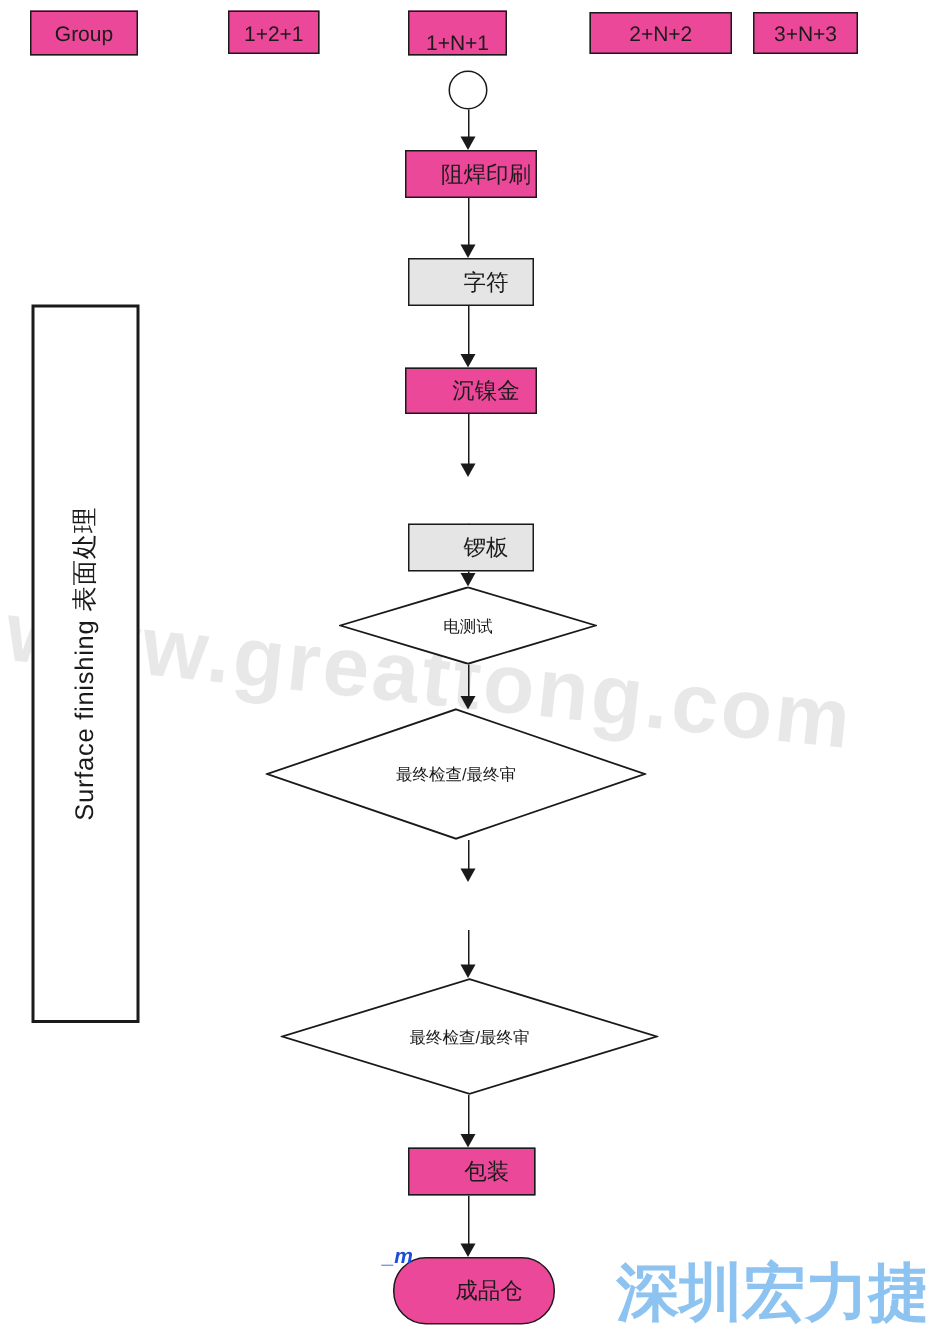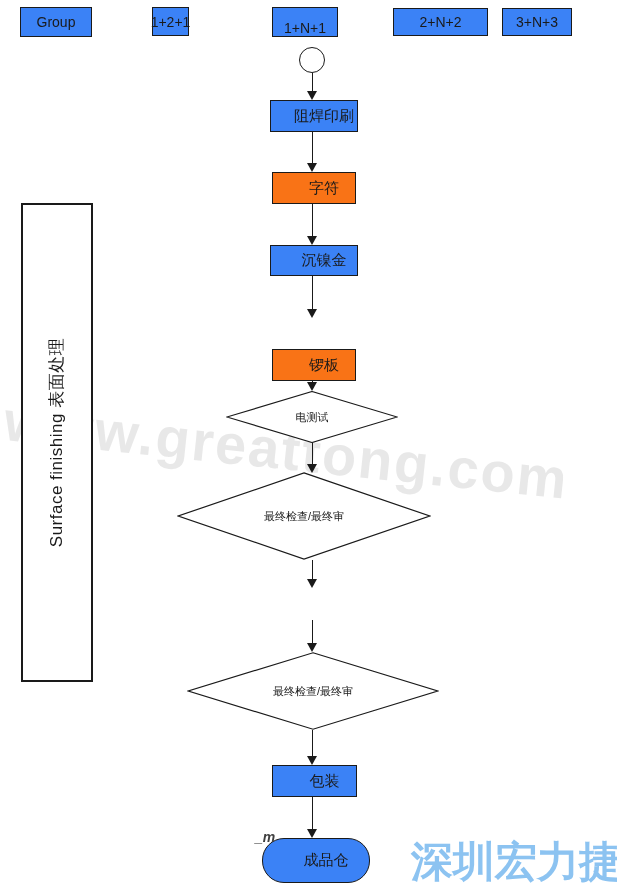--- a/index.html
+++ b/index.html
@@ -1,21 +1,21 @@
 <!DOCTYPE html>
 <html><head>
 <meta charset="utf-8">
 <style>
   html,body{margin:0;padding:0;background:#fff;}
   .canvas{position:relative;width:617px;height:891px;background:#ffffff;overflow:hidden;
           font-family:"Liberation Sans","DejaVu Sans",sans-serif;color:#1a1a1a;}
-  .box{position:absolute;background:#3b82f6;border:1px solid #1a1a1a;box-sizing:border-box;
+  .box{position:absolute;background:#ec4899;border:1px solid #1a1a1a;box-sizing:border-box;
        display:flex;align-items:center;justify-content:center;font-size:14px;z-index:2;}
   .flowlabel{font-size:15px;padding-left:20px;}
-  .green{background:#f97316;}
+  .green{background:#e5e5e5;}
   .circle{position:absolute;width:26px;height:26px;border:1.5px solid #1a1a1a;border-radius:50%;
           background:#fff;box-sizing:border-box;z-index:2;}
   .diamond{position:absolute;z-index:2;}
   .diamond svg{position:absolute;left:0;top:0;width:100%;height:100%;display:block;}
   .dlabel{position:absolute;left:0;top:0;right:0;bottom:0;display:flex;align-items:center;
           justify-content:center;font-size:11px;}
   .arrow{position:absolute;width:10px;z-index:1;}
   .arrow::before{content:"";position:absolute;left:50%;top:0;bottom:6px;width:1px;
                  margin-left:-0.5px;background:#1a1a1a;}
   .arrow::after{content:"";position:absolute;left:50%;bottom:0;margin-left:-5px;width:0;height:0;
@@ -25,33 +25,33 @@
            border:2px solid #1a1a1a;box-sizing:border-box;display:flex;align-items:center;
            justify-content:center;z-index:2;}
   .sidebox span{transform:rotate(-90deg);white-space:nowrap;font-size:17px;letter-spacing:0.5px;}
   .terminator{border-radius:22px;text-align:center;}
   .watermark{position:absolute;left:8px;top:388px;transform:rotate(6deg);transform-origin:left top;
              font-size:56px;font-weight:bold;letter-spacing:2px;white-space:nowrap;
              color:rgba(150,150,150,0.22);z-index:0;}
   .brand{position:absolute;left:411px;top:834px;font-size:42px;font-weight:bold;
          color:#8cc3f1;white-space:nowrap;z-index:3;}
   .stray{position:absolute;left:255px;top:829px;font-size:14px;font-weight:bold;font-style:italic;
-         color:#404040;z-index:3;}
+         color:#1d4ed8;z-index:3;}
 </style>
 </head>
 <body>
 
 <div class="canvas">
 
   <div class="watermark">www.greattong.com</div>
 
   <div class="box" style="left:20px;top:7px;width:72px;height:30px;">
     <span>Group</span>
   </div>
-  <div class="box" style="left:152px;top:7px;width:37px;height:29px;">
+  <div class="box" style="left:152px;top:7px;width:61px;height:29px;">
     <span>1+2+1</span>
   </div>
   <div class="box" style="left:272px;top:7px;width:66px;height:30px;align-items:flex-end;">
     <span>1+N+1</span>
   </div>
   <div class="box" style="left:393px;top:8px;width:95px;height:28px;">
     <span>2+N+2</span>
   </div>
   <div class="box" style="left:502px;top:8px;width:70px;height:28px;">
     <span>3+N+3</span>

